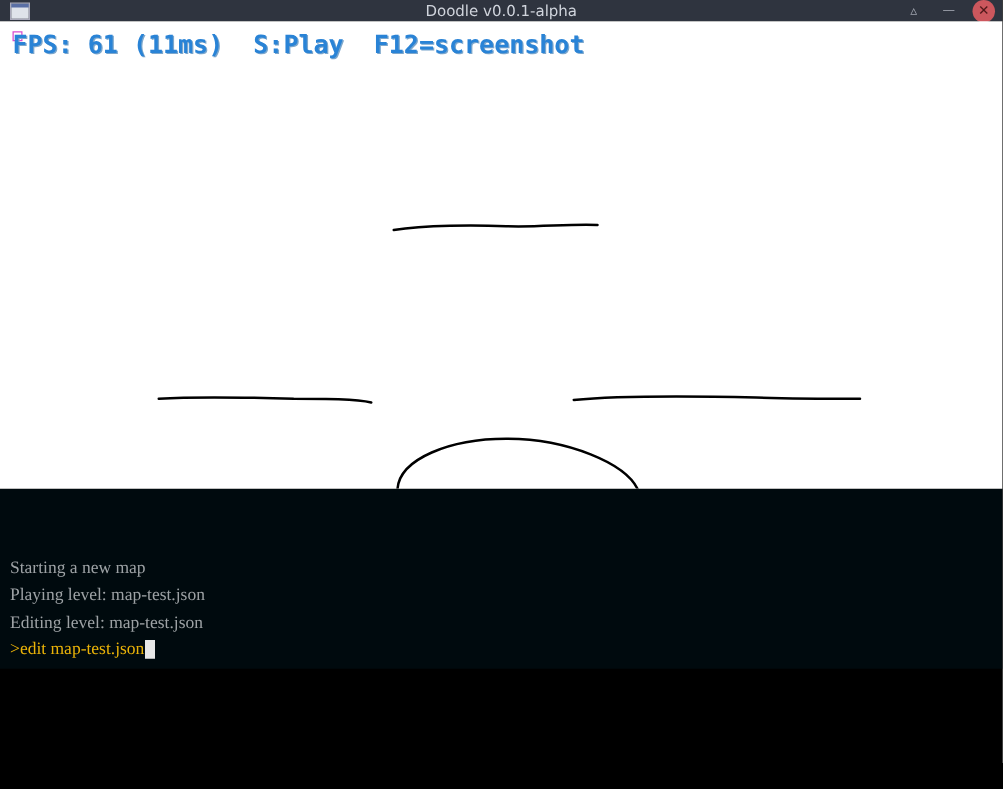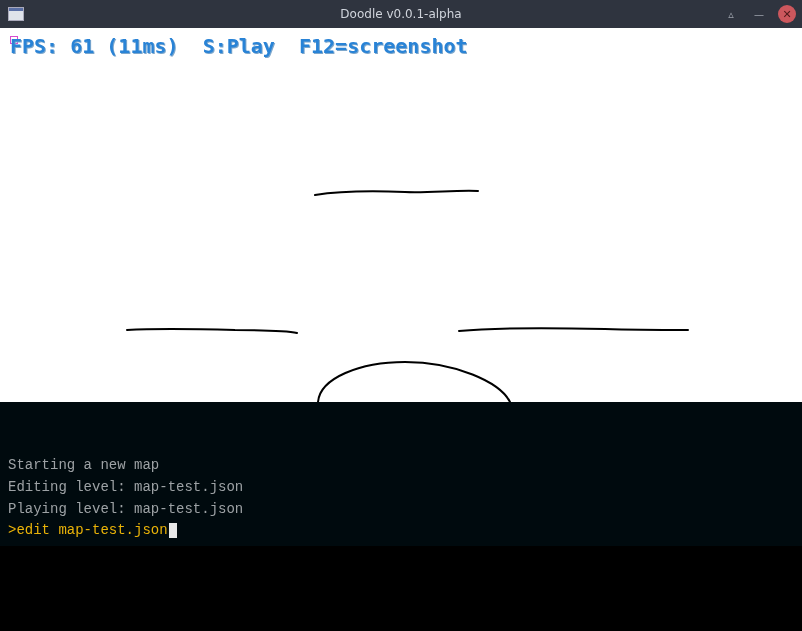--- a/index.html
+++ b/index.html
@@ -1,19 +1,19 @@
 <!DOCTYPE html>
 <html><head>
   <meta charset="utf-8">
   <style>
     * { margin: 0; padding: 0; box-sizing: border-box; }
     html, body { width: 802px; height: 631px; overflow: hidden; font-family: "DejaVu Sans Mono", "Consolas", monospace; background: #000; }
     
     .titlebar {
-      height: 28px;
+      height: 17px;
       background: #2f343f;
       display: flex;
       align-items: center;
       padding: 0 8px;
       color: #c0c5ce;
       font-size: 12px;
       font-family: "DejaVu Sans", sans-serif;
       position: relative;
     }
     .titlebar-icon {
@@ -79,21 +79,21 @@
       width: 8px; height: 8px;
       border: 1px solid #d84ccf;
     }
     
     .doodles svg { position: absolute; top:0; left:0; }
 
     .console {
       flex: 1;
       background: #000a0e;
       color: #9da2a5;
-      font-family: Liberation Mono, monospace;
+      font-family: Liberation Serif, serif;
       font-size: 14px;
       padding: 6px 8px 4px;
       display: flex;
       flex-direction: column;
       justify-content: flex-end;
       line-height: 1.55;
     }
     .console .prompt-line { color: #eab308; }
     .cursor {
       display: inline-block;
@@ -128,18 +128,18 @@
           <path d="M315 167 C 340 163, 380 163, 405 164 C 430 165, 455 162, 478 163" stroke="#000000" stroke-width="2" fill="none" stroke-linecap="round"></path>
           <path d="M127 302 C 160 300, 200 301, 235 302 C 260 302, 285 302, 297 305" stroke="#000000" stroke-width="2" fill="none" stroke-linecap="round"></path>
           <path d="M459 303 C 500 299, 560 300, 605 301 C 635 302, 660 302, 688 302" stroke="#000000" stroke-width="2" fill="none" stroke-linecap="round"></path>
           <path d="M318 374 C 320 350, 360 334, 405 334 C 455 334, 500 354, 510 374" stroke="#000000" stroke-width="2" fill="none" stroke-linecap="round"></path>
         </svg>
     </div>
   </div>
 
   <div class="console">
     <div>Starting a new map</div>
+    <div>Playing level: map-test.json</div>
     <div>Editing level: map-test.json</div>
-    <div>Playing level: map-test.json</div>
     <div class="prompt-line"><span>&gt;</span><span>edit map-test.json</span><span class="cursor"></span></div>
   </div>
 
 </div>
 
 </body></html>

